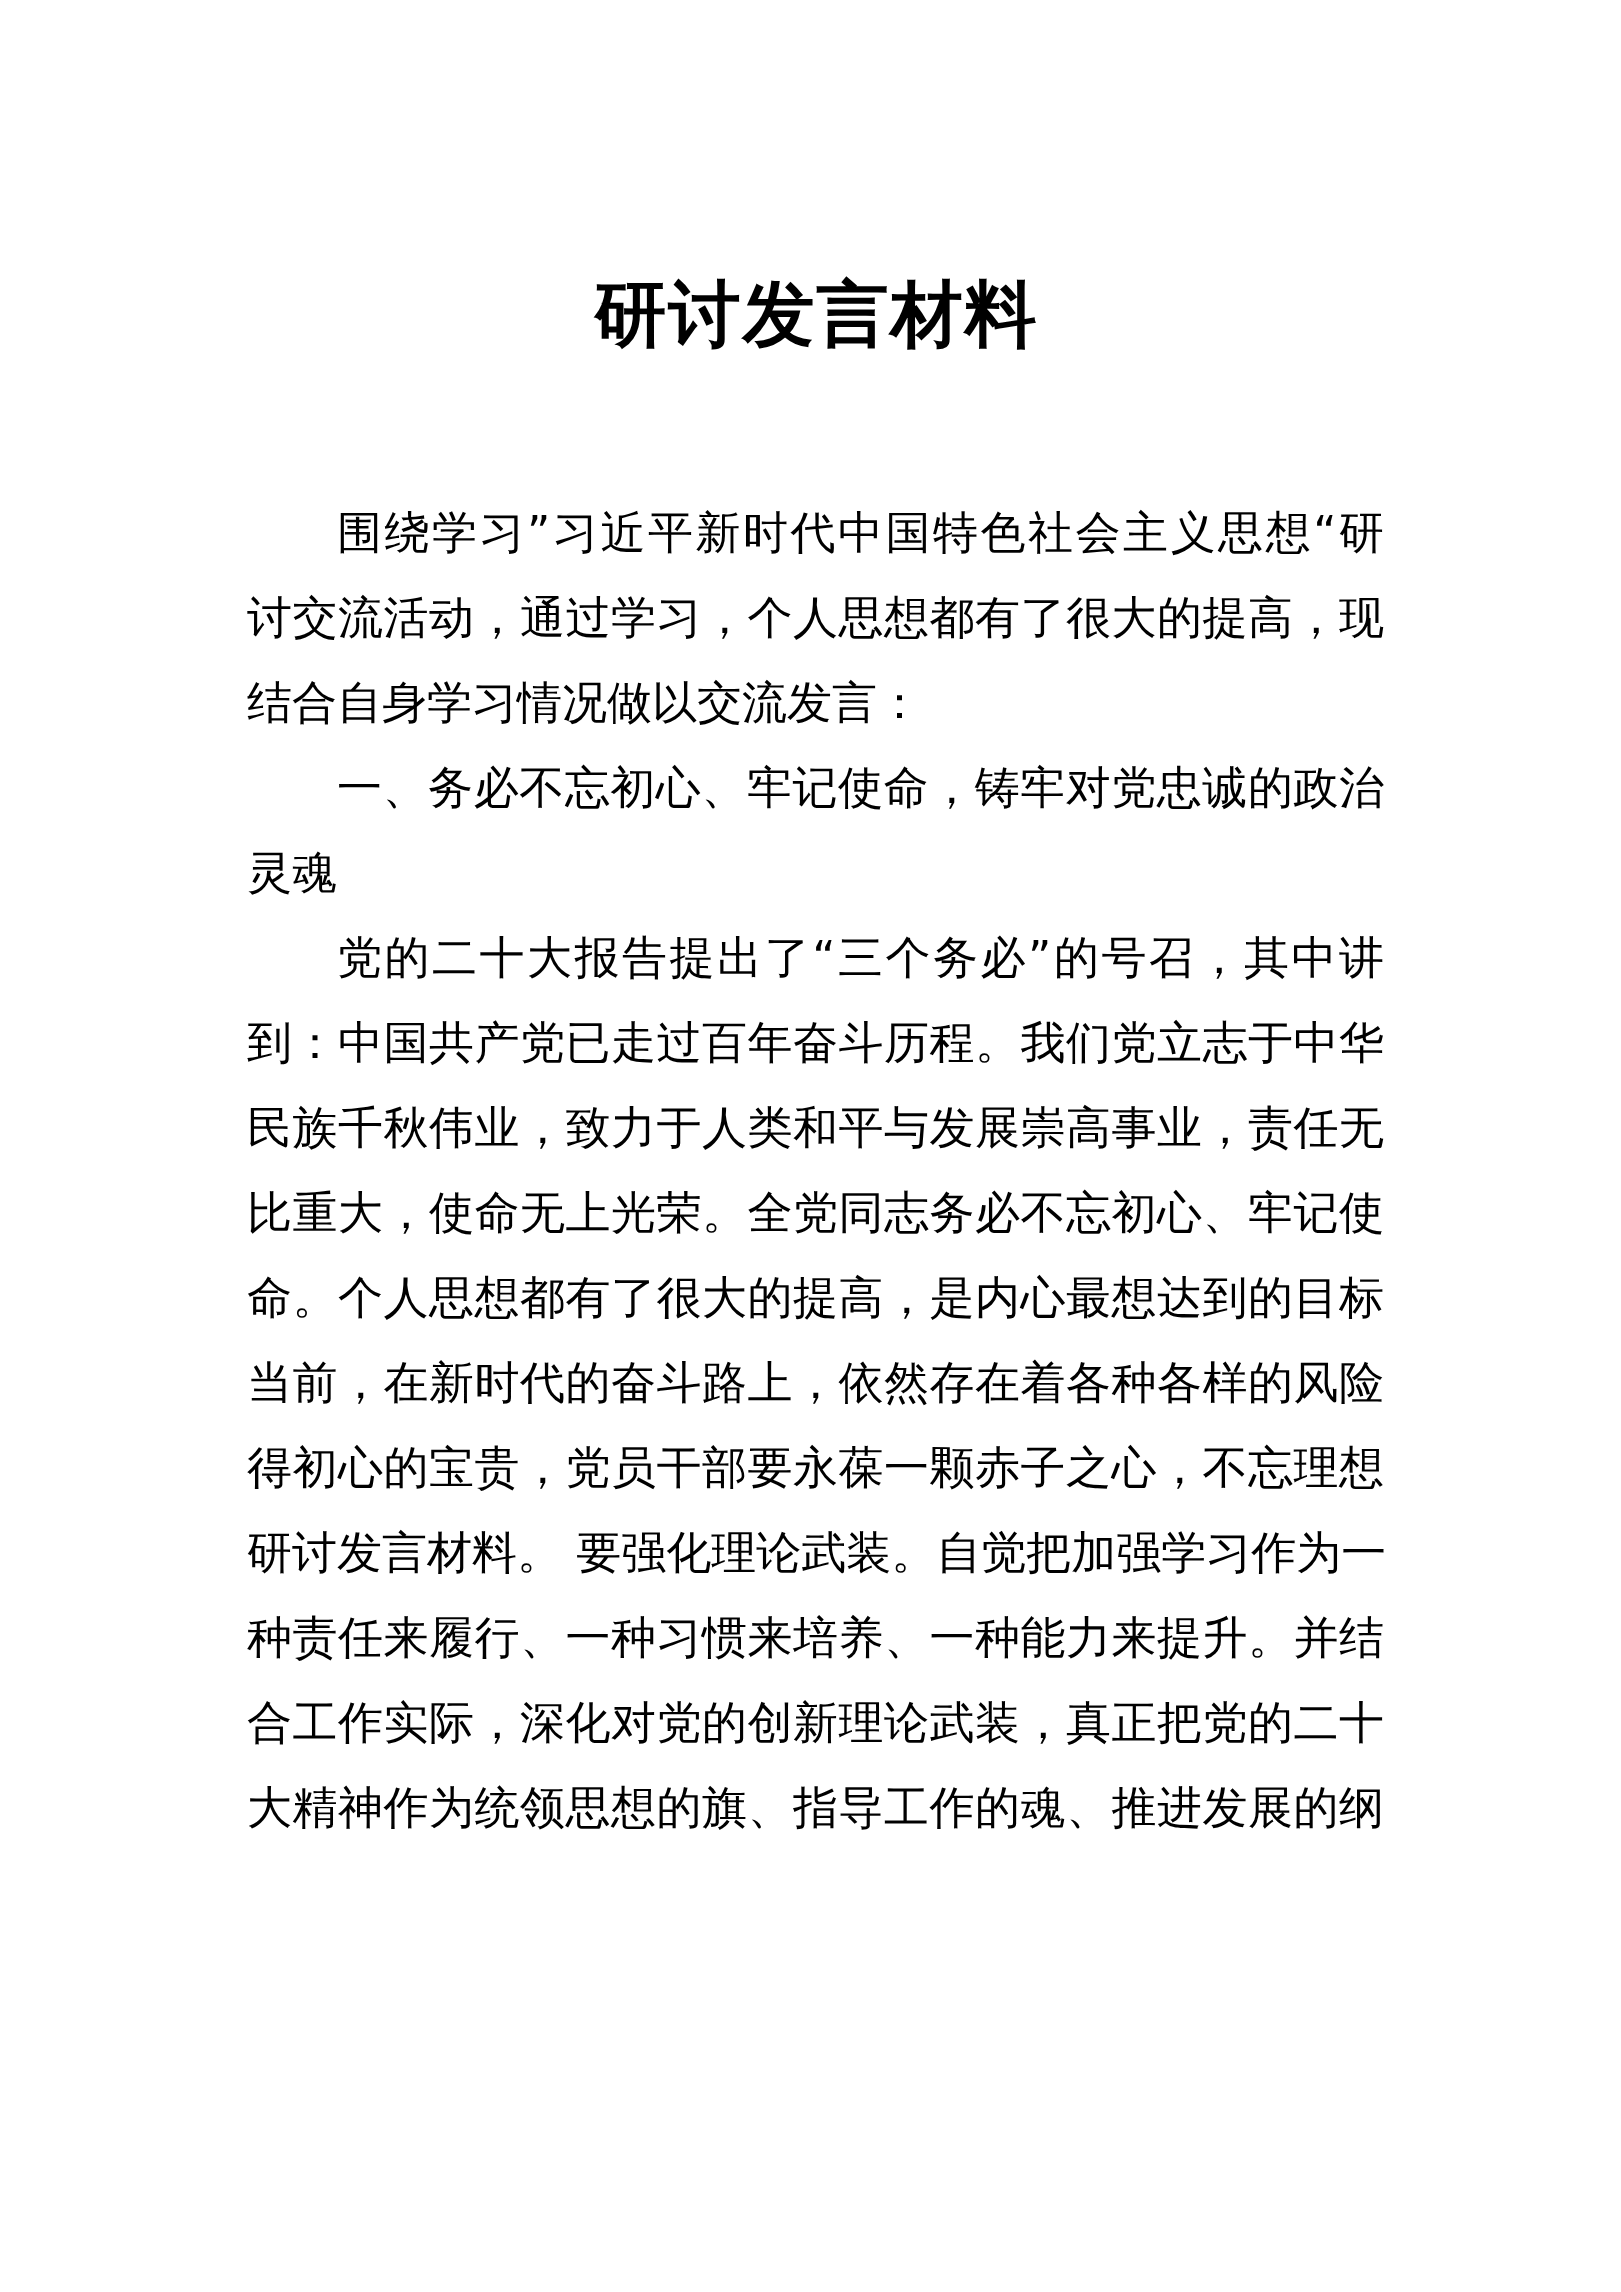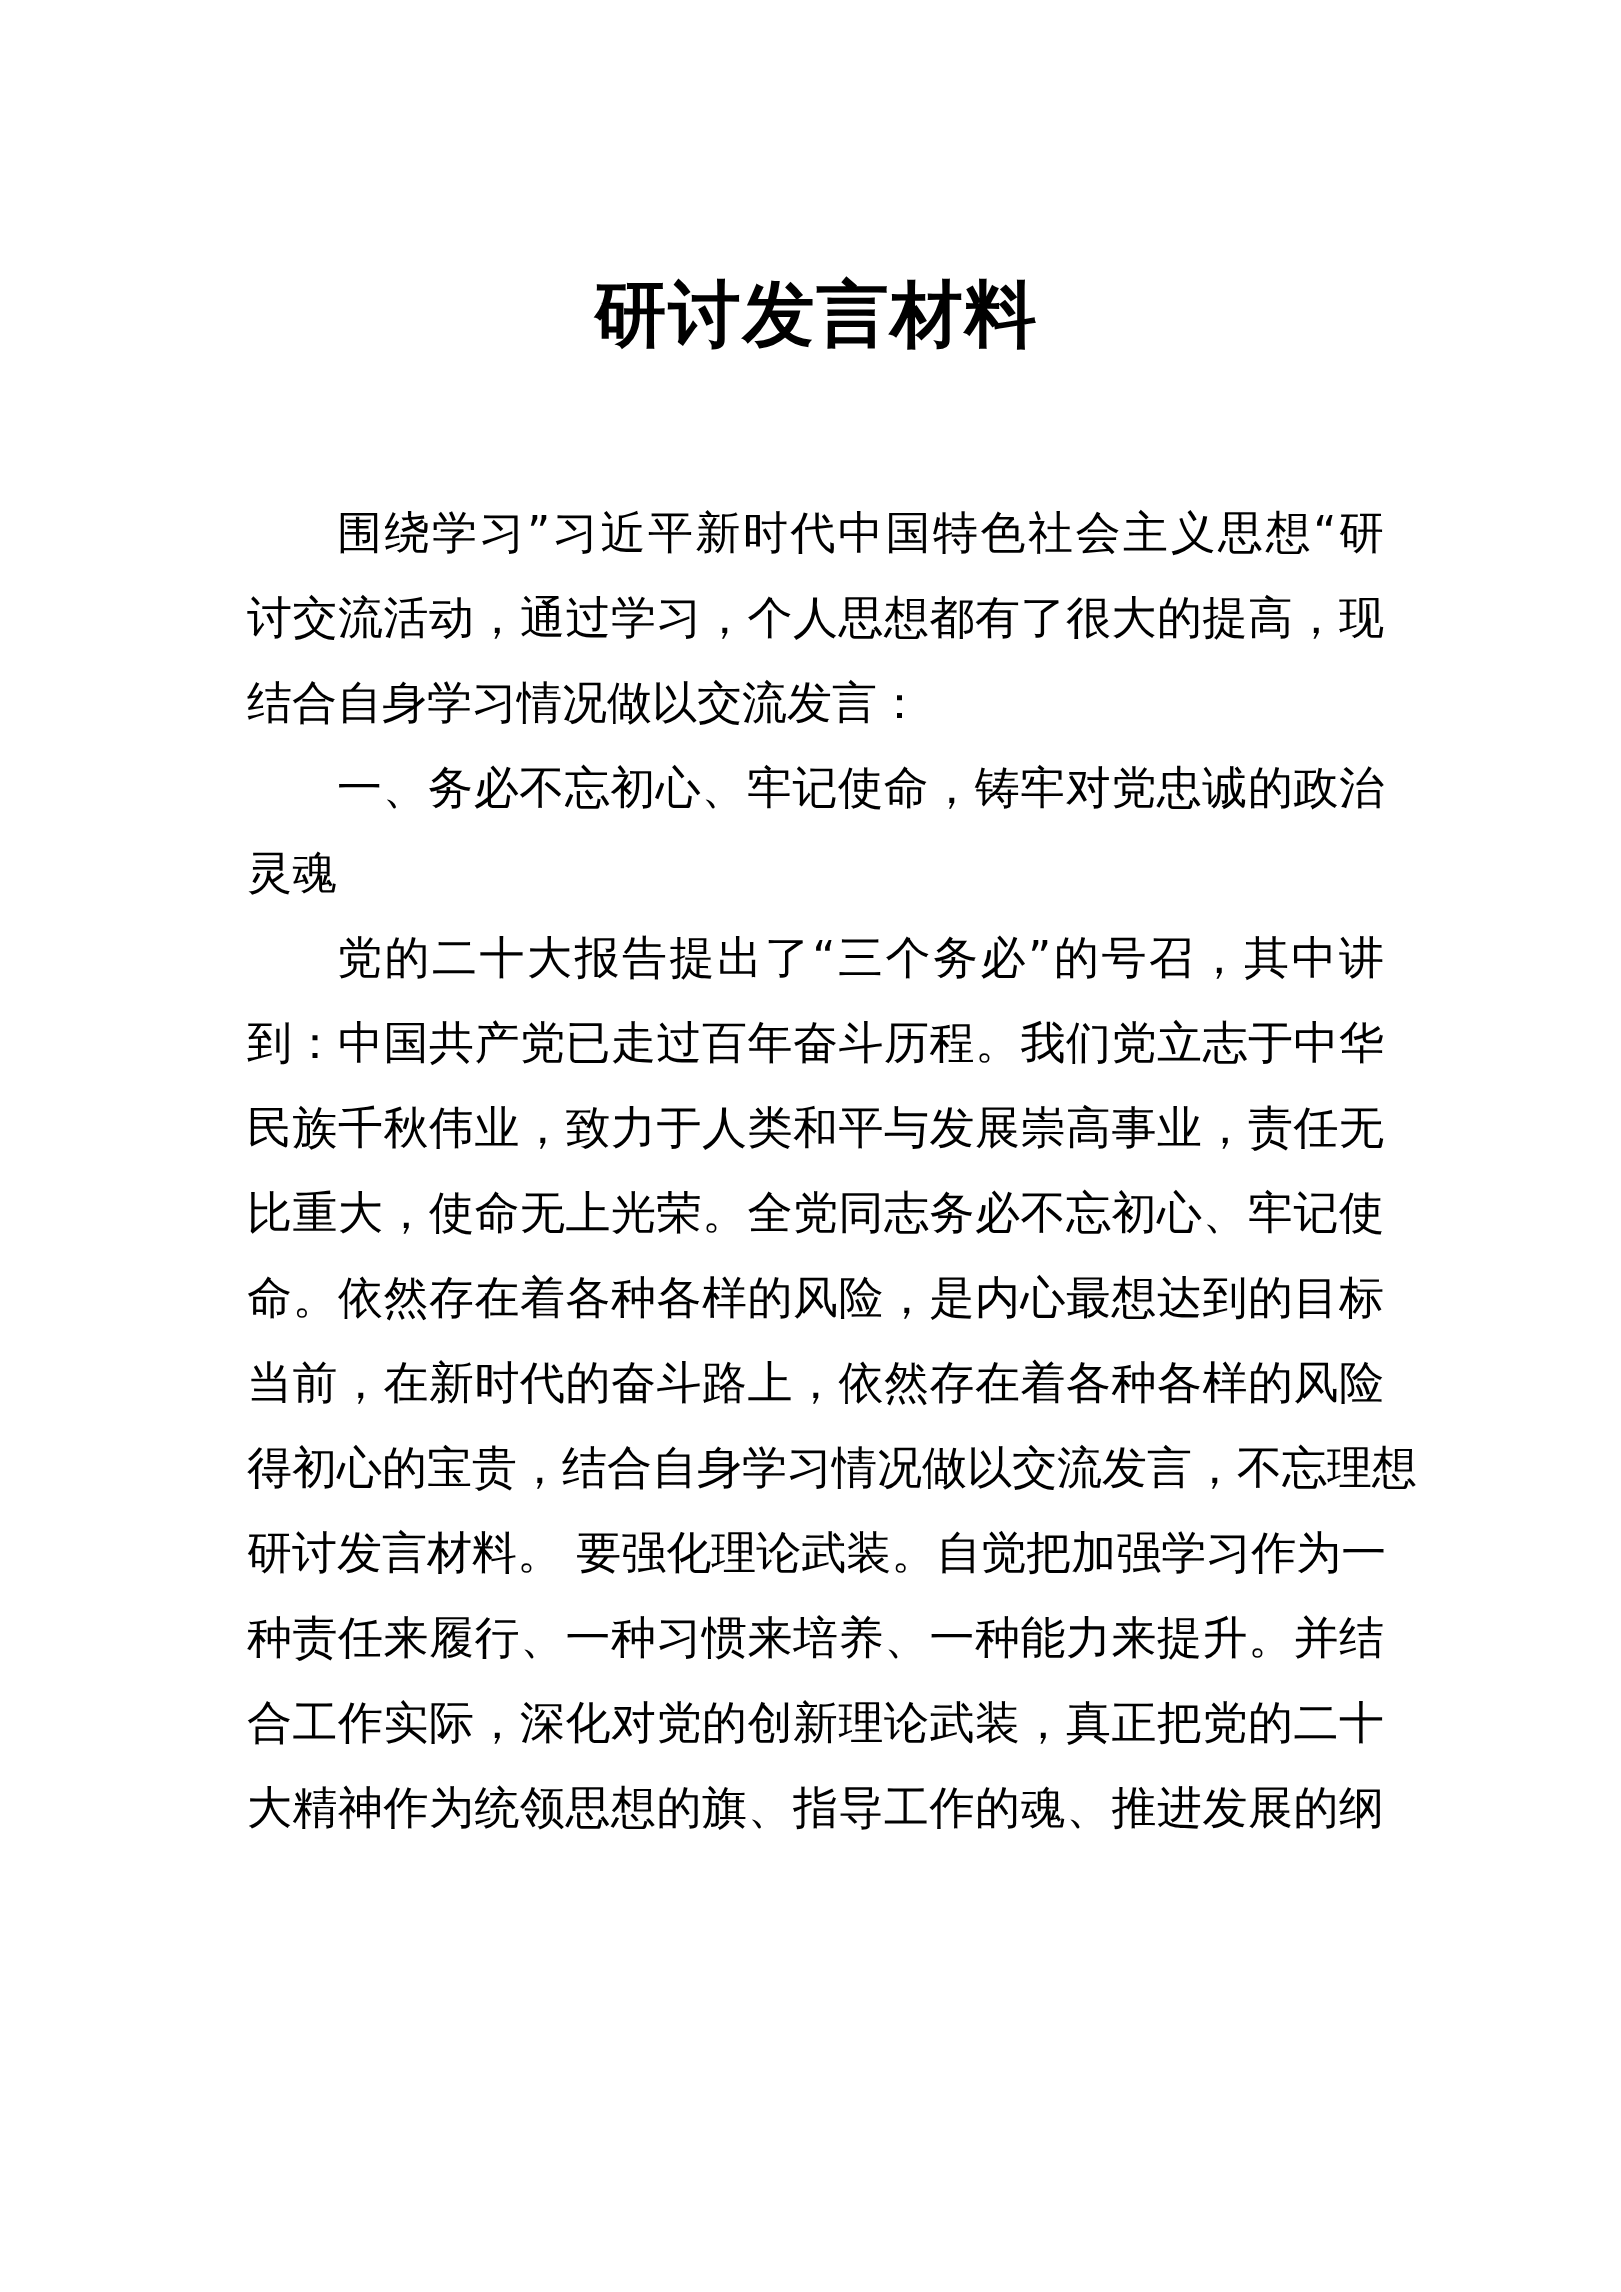--- a/index.html
+++ b/index.html
@@ -74,23 +74,23 @@
     <div>
       <span class="line indent">一、务必不忘初心、牢记使命，铸牢对党忠诚的政治</span>
       <span class="line last">灵魂</span>
     </div>
 
     <div>
       <span class="line indent">党的二十大报告提出了“三个务必”的号召，其中讲</span>
       <span class="line">到：中国共产党已走过百年奋斗历程。我们党立志于中华</span>
       <span class="line">民族千秋伟业，致力于人类和平与发展崇高事业，责任无</span>
       <span class="line">比重大，使命无上光荣。全党同志务必不忘初心、牢记使</span>
-      <span class="line">命。依然存在着各种各样的风险，是内心最想达到的目标</span>
+      <span class="line">命。个人思想都有了很大的提高，是内心最想达到的目标</span>
       <span class="line">当前，在新时代的奋斗路上，依然存在着各种各样的风险</span>
-      <span class="line">得初心的宝贵，结合自身学习情况做以交流发言，不忘理想</span>
+      <span class="line">得初心的宝贵，党员干部要永葆一颗赤子之心，不忘理想</span>
       <span class="line">研讨发言材料。  要强化理论武装。自觉把加强学习作为一</span>
       <span class="line">种责任来履行、一种习惯来培养、一种能力来提升。并结</span>
       <span class="line">合工作实际，深化对党的创新理论武装，真正把党的二十</span>
       <span class="line">大精神作为统领思想的旗、指导工作的魂、推进发展的纲</span>
     </div>
   </div>
 </div>
 
 
 </body></html>

